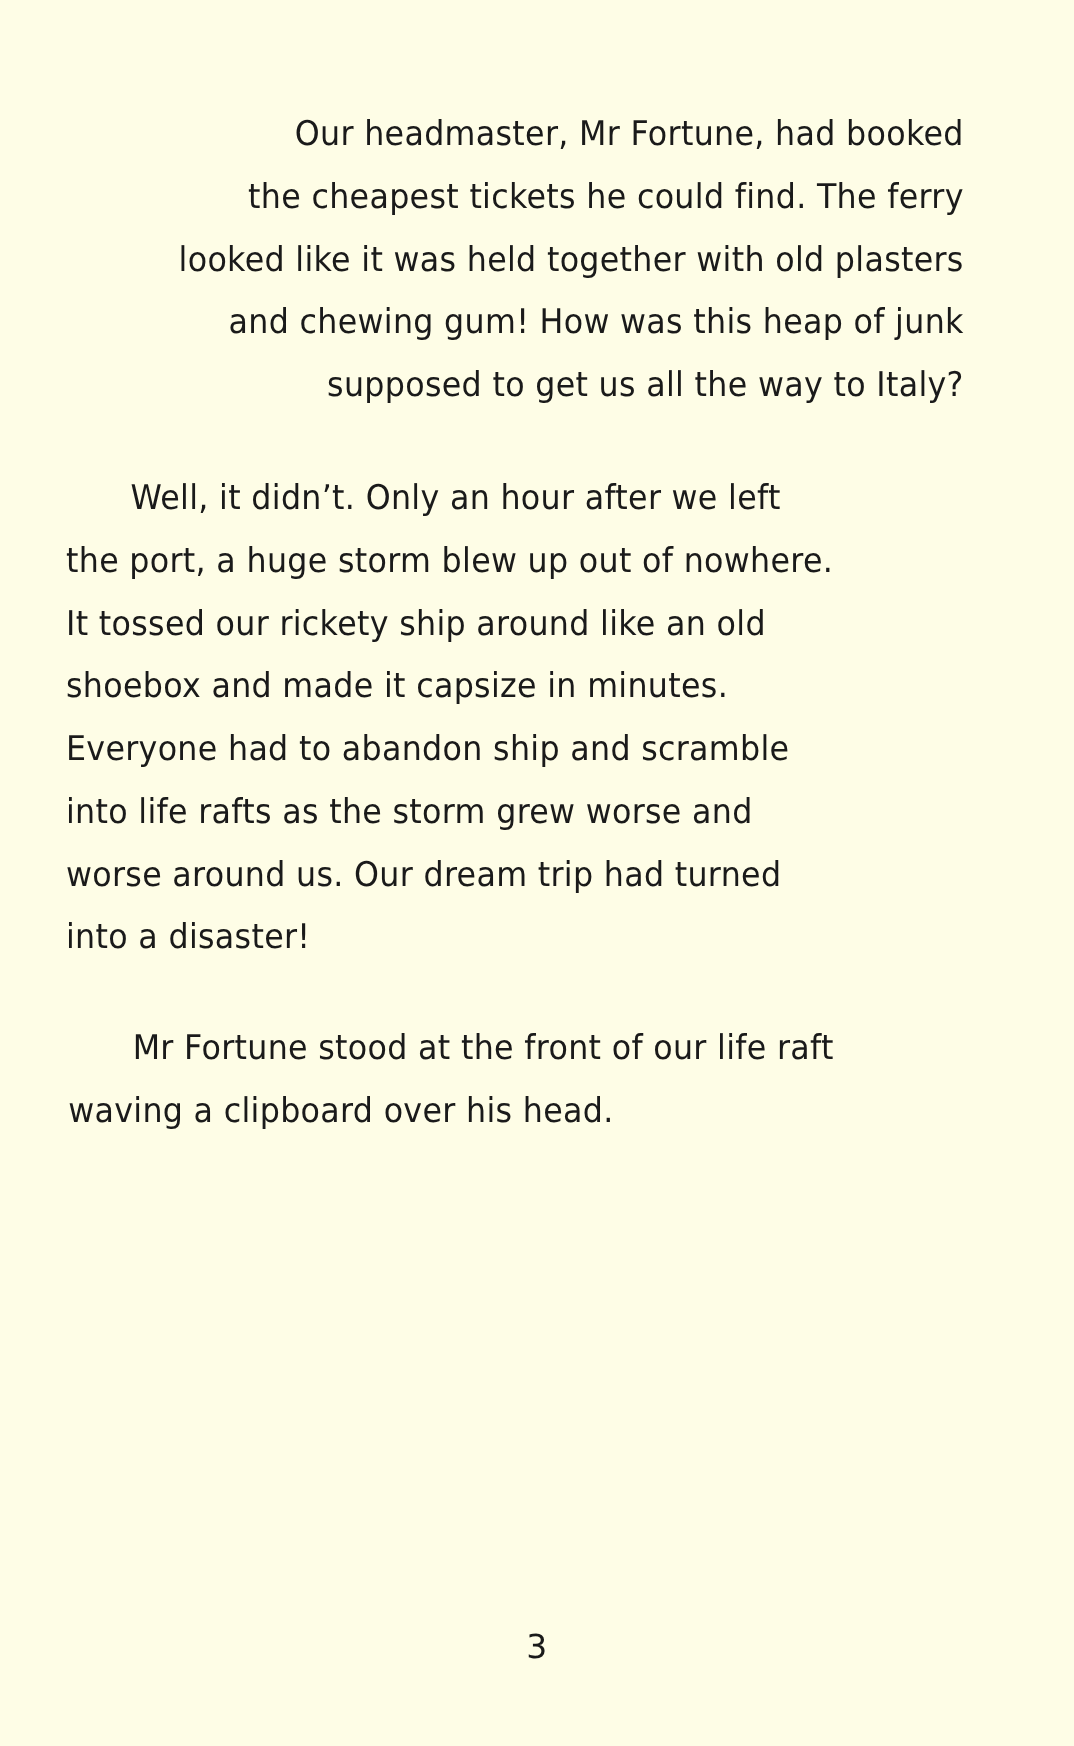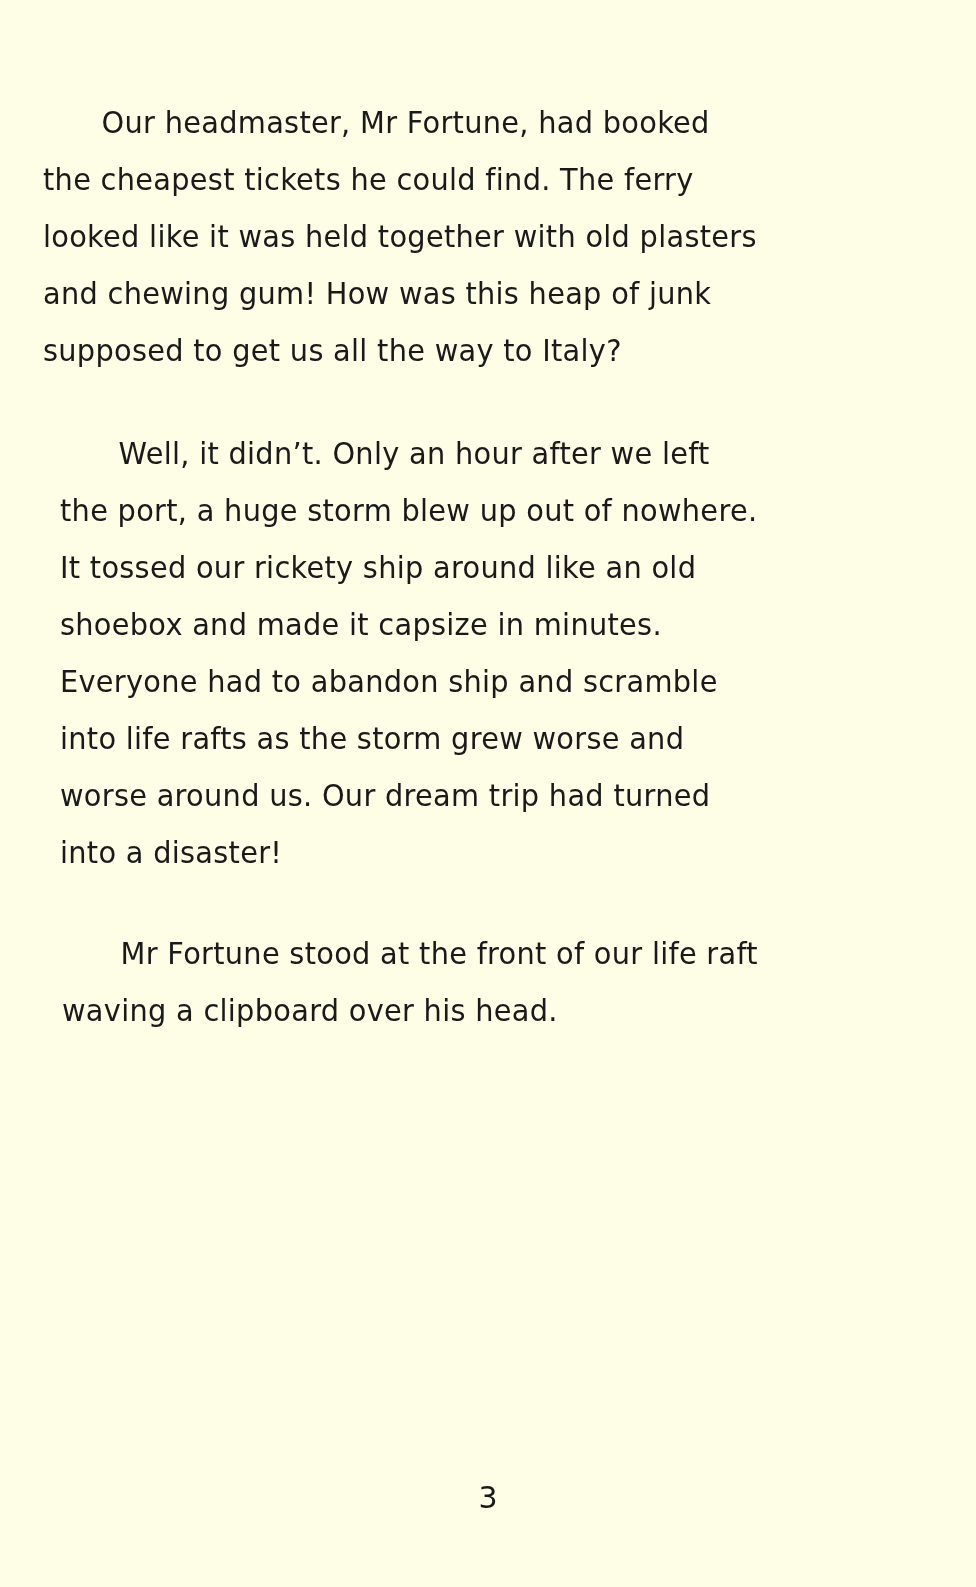--- a/index.html
+++ b/index.html
@@ -14,21 +14,21 @@
   .para { position: absolute; left: 57px; width: 870px; margin: 0; }
   .line {
     display: block; white-space: nowrap;
     font-size: 31px; line-height: 57px; height: 57px;
     letter-spacing: 0.3px;
     font-family: "DejaVu Sans", sans-serif;
     font-weight: normal;
     transform: scaleX(0.93); transform-origin: left center;
   }
   .line.indent { padding-left: 63px; }
-  #p1 { top: 94px; left: 43px; }
+  #p1 { top: 94px; left: 67px; text-align: right; }
   #p2 { top: 425px; left: 60px; }
   #p3 { top: 925px; left: 62px; }
   #p4 { top: 1082px; left: 64px; }
   .page-number {
     position: absolute; top: 1480px; left: 0; width: 976px; text-align: center;
     font-size: 30px; font-family: "DejaVu Sans", sans-serif;
   }
 </style>
 </head>
 <body>

